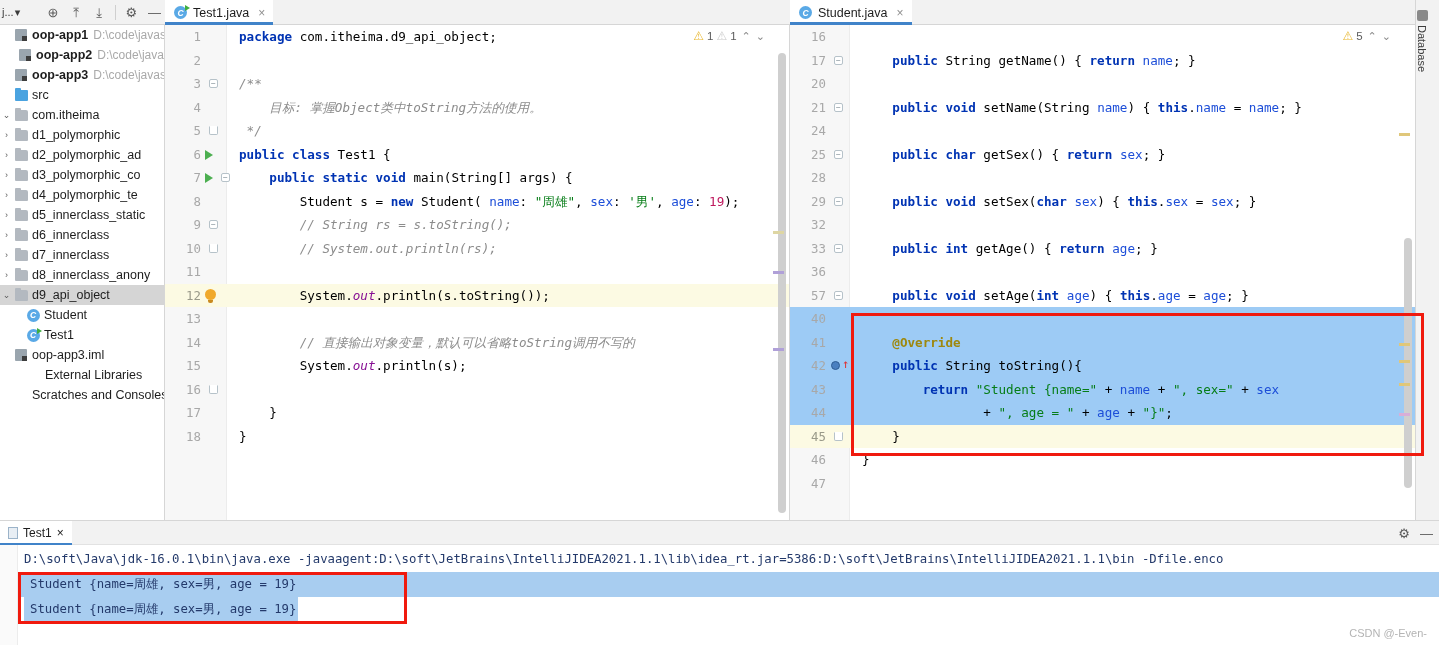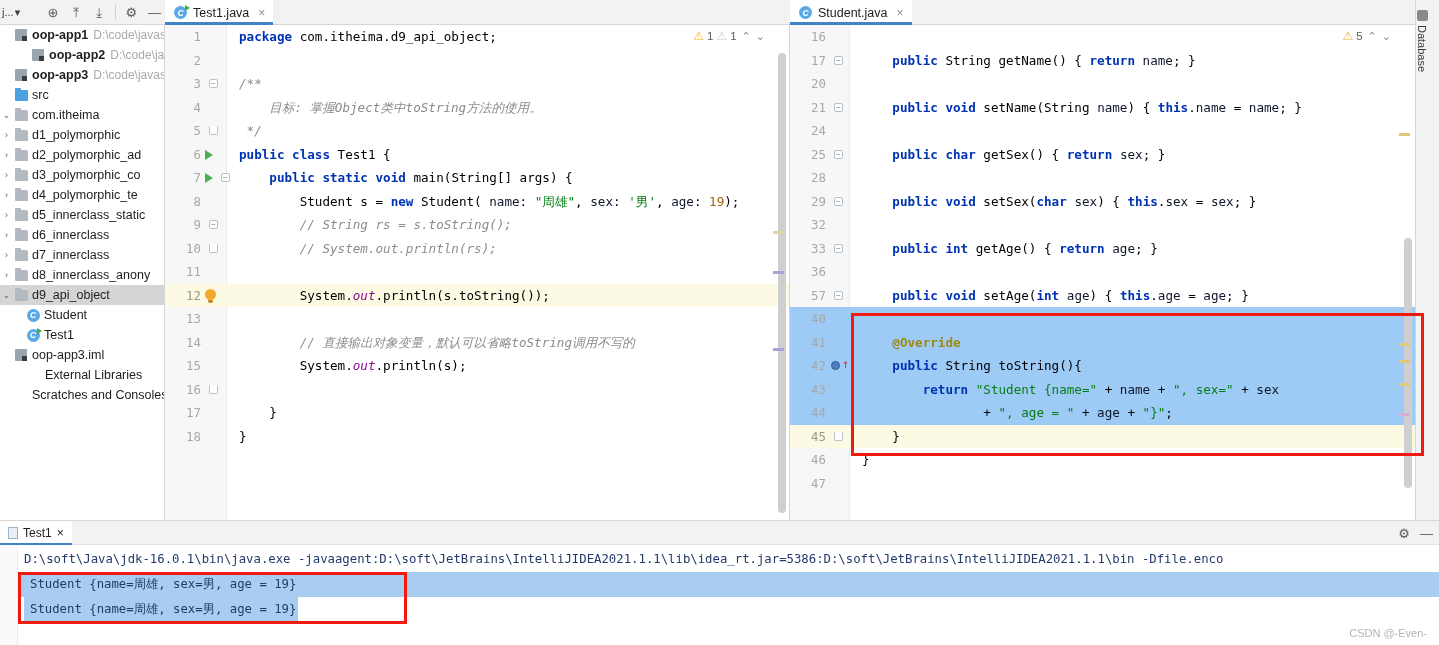--- a/index.html
+++ b/index.html
@@ -115,23 +115,23 @@
     background: #f0a92b;
   }
   .bulb:after { content:''; position:absolute; left:3px; bottom:-3px; width:5px;height:3px;background:#c98a1f;border-radius:0 0 2px 2px;}
   .bpt { position: absolute; left: 41px; top: 7px; width: 9px; height: 9px; border-radius: 50%;
          background: #4a80c0; border: 1px solid #2f5d94; }
   .bpt-arrow { position:absolute; left:52px; top:4px; color:#d33; font-size:12px; line-height:12px; }
 
   
   .kw   { color: #0033b3; font-weight: bold; }
   .str  { color: #067d17; }
-  .num2 { color: #a16207; text-align: right; }
+  .num2 { color: #be185d; text-align: right; }
   .cmt  { color: #8c8c8c; font-style: italic; }
-  .fld  { color: #0f172a; }
+  .fld  { color: #1d4ed8; }
   .typ  { color: #000000; }
   .ann  { color: #9e880d; font-weight: bold; }
   .itl  { font-style: italic; color: #871094; }
 
   
   .inspect {
     position: absolute; right: 24px; top: 4px; display: flex; align-items: center;
     gap: 3px; font-size: 11.5px; color: #5c5c5c;
     font-family: "Liberation Sans", sans-serif;
   }
@@ -215,21 +215,21 @@
   <div class="project-pane">
     <div id="tree-host">
         <div class="tree-row" style="padding-left: 0px;">
           <span class="arrow"></span>
           <span class="ico">
             <span class="iml-ico"></span>
           </span>
           <span class="lbl bold">oop-app1</span>
           <span class="path">D:\code\javasepro</span>
         </div>
-        <div class="tree-row" style="padding-left: 17px;">
+        <div class="tree-row" style="padding-left: 4px;">
           <span class="arrow"></span>
           <span class="ico">
             <span class="iml-ico"></span>
           </span>
           <span class="lbl bold">oop-app2</span>
           <span class="path">D:\code\javasepro</span>
         </div>
         <div class="tree-row" style="padding-left: 0px;">
           <span class="arrow"></span>
           <span class="ico">

